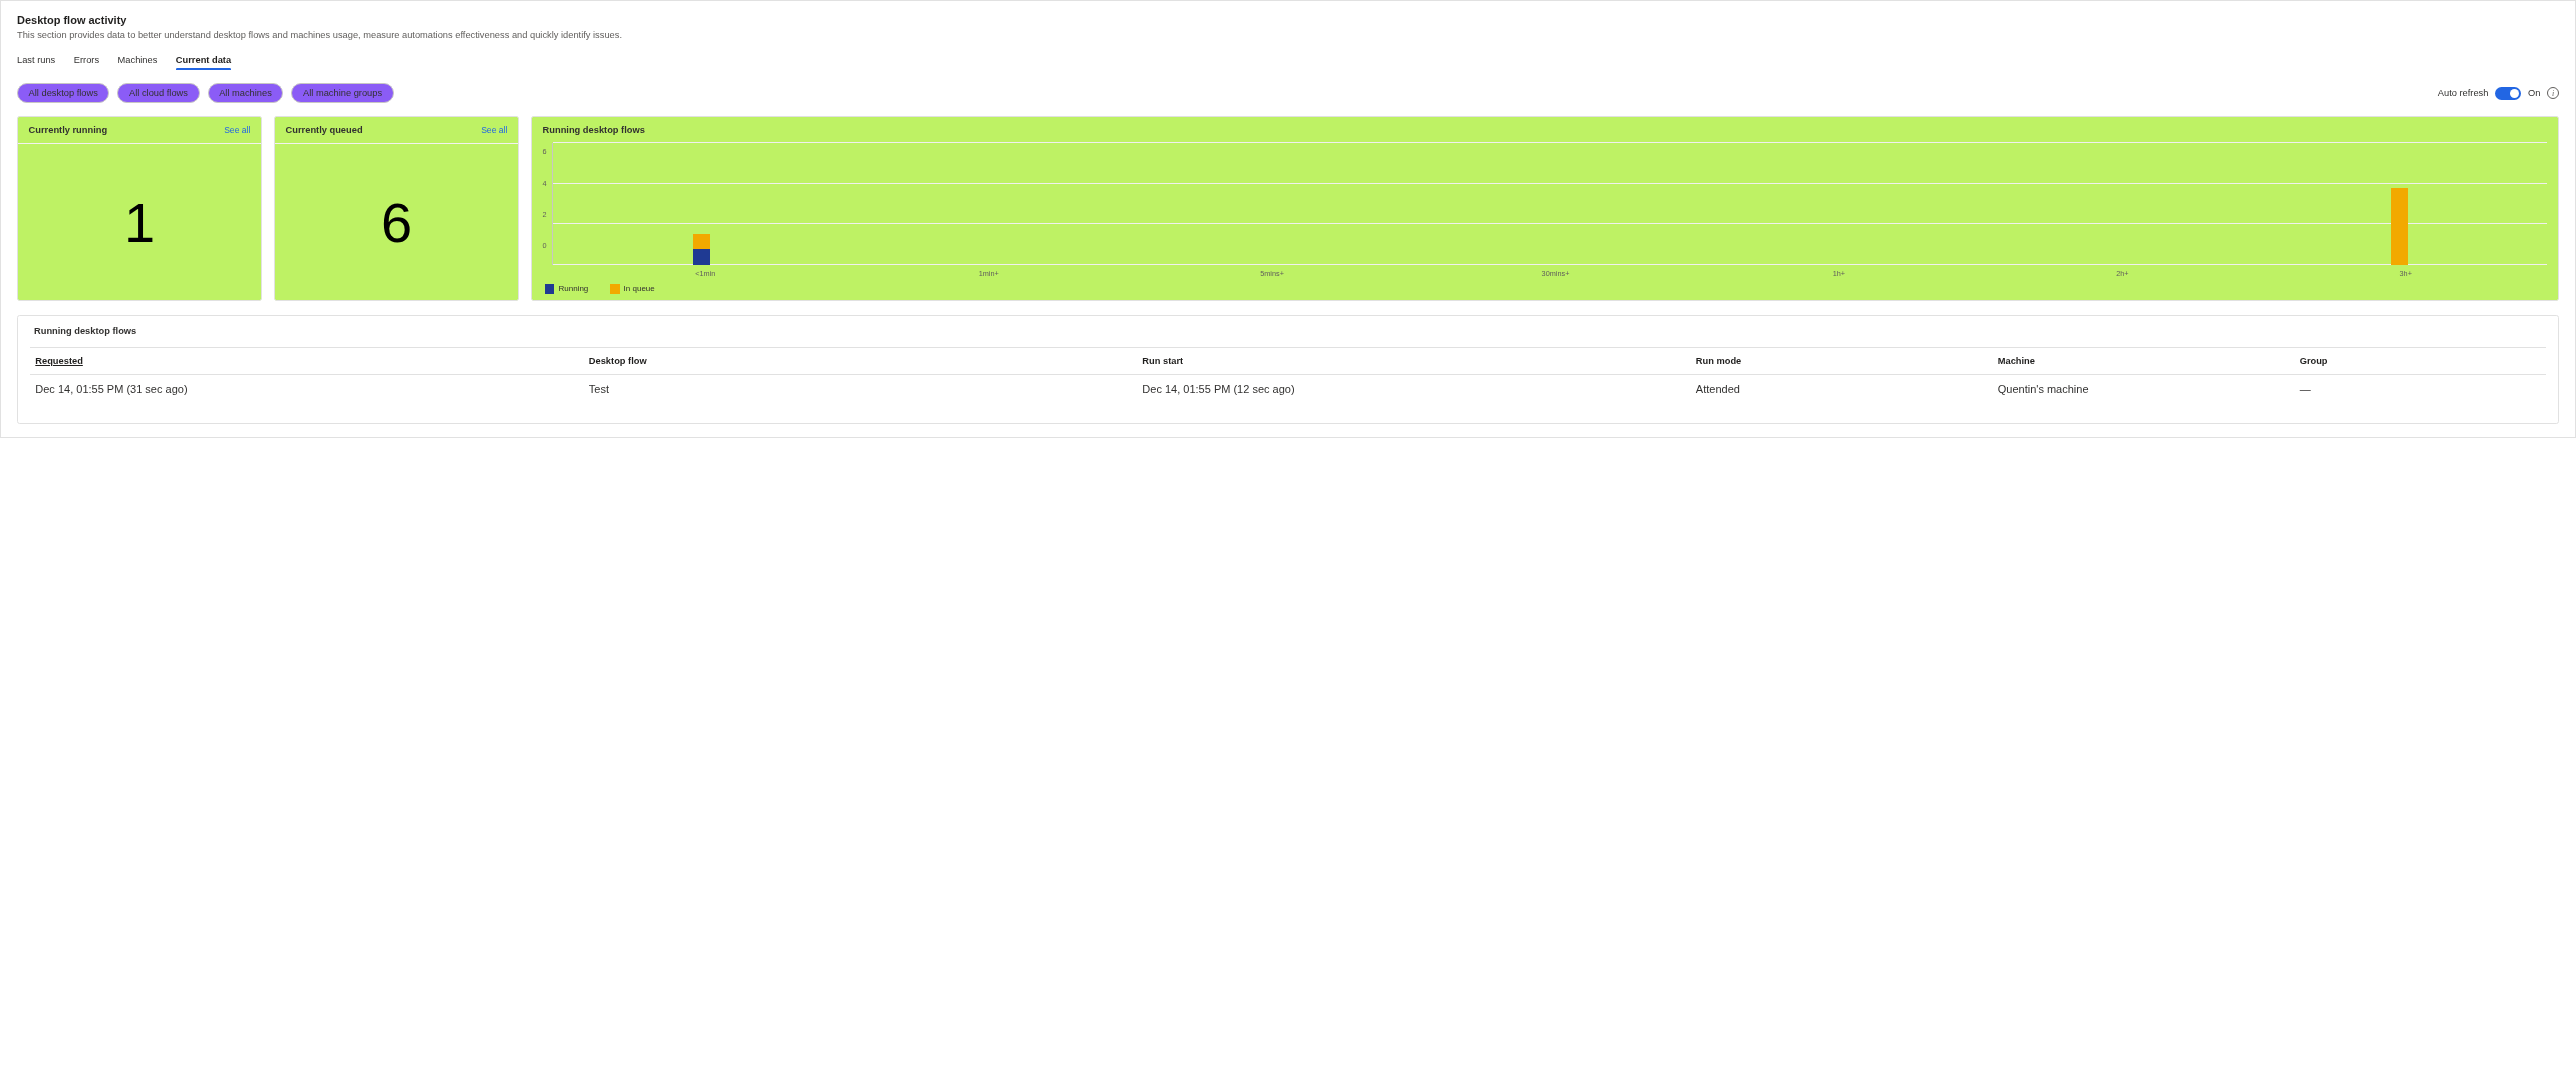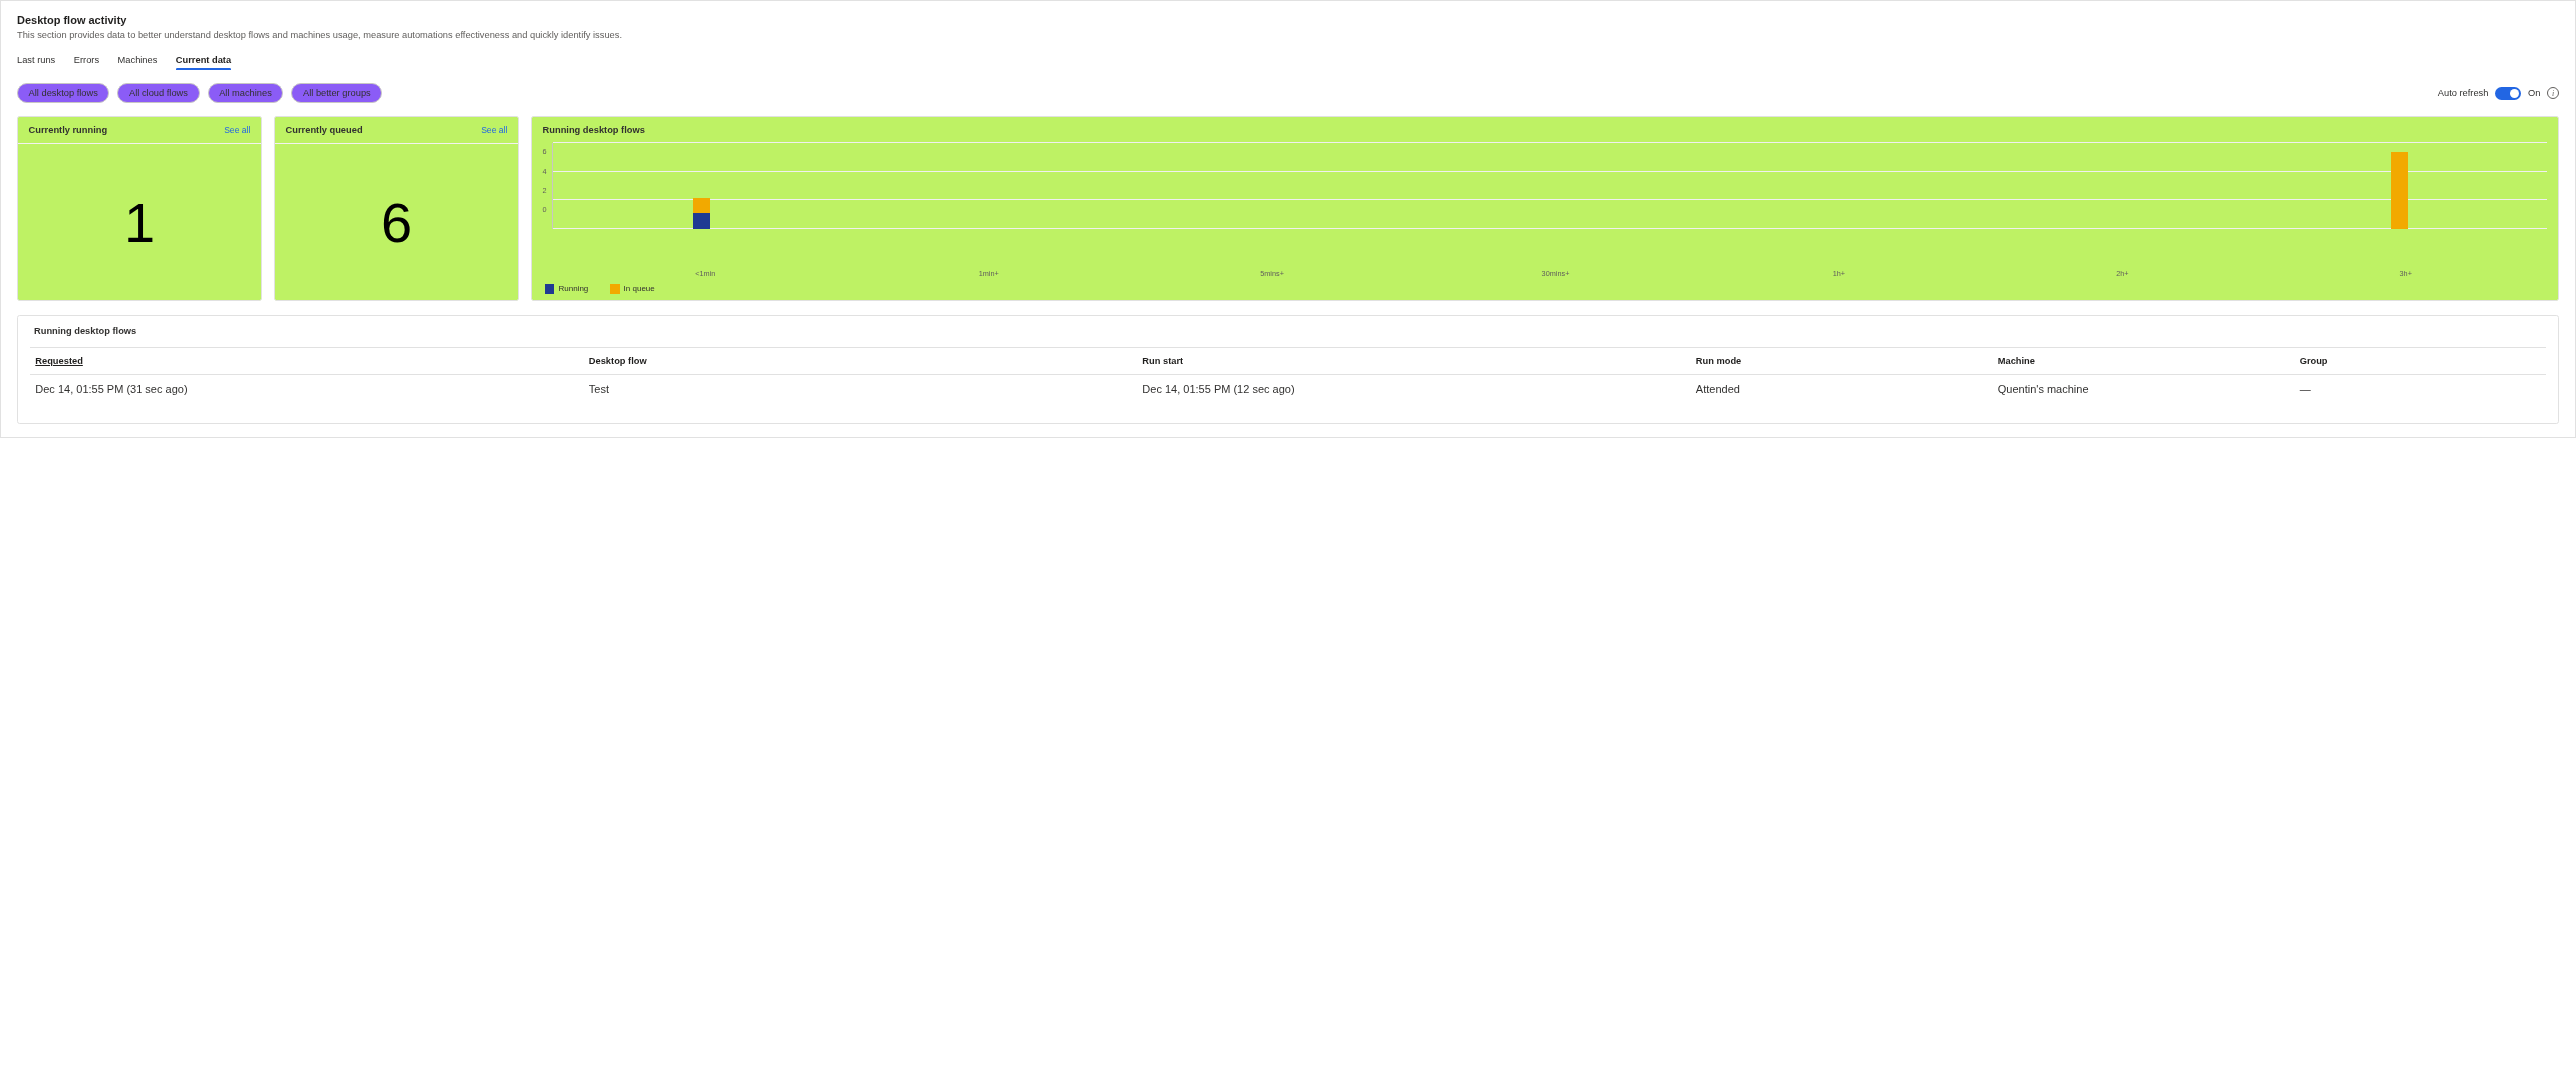--- a/index.html
+++ b/index.html
@@ -66,21 +66,21 @@
   .plot {
     flex:1; position:relative; border-left:0.7px solid #c8c6c4;
     display:flex; align-items:flex-end; padding: 0 6.6px 0 6.6px;
   }
   .gridline { position:absolute; left:0; right:0; border-top:0.7px solid #f0f0f0; }
   .bars-row { display:flex; width:100%; align-items:flex-end; justify-content:space-between; height:100%; padding-bottom:0; position:relative; z-index:1;}
   .bar-slot { flex:1; display:flex; flex-direction:column; align-items:center; justify-content:flex-end; height:100%; }
   .bar-stack { width:17px; display:flex; flex-direction:column-reverse; }
   .seg-running { background:#1f3a93; }
   .seg-queue   { background:#f2a900; }
-  .x-axis { display:flex; padding-left: 21px; margin-top: 36px; }
+  .x-axis { display:flex; padding-left: 21px; }
   .x-tick { flex:1; text-align:center; font-size:7.3px; color:#605e5c; padding-top:4px;}
   .legend { display:flex; gap:22px; padding: 6.6px 0 0 2.6px; font-size:8px; align-items:center;}
   .legend-swatch { width:9.3px; height:9.3px; display:inline-block; margin-right:4px; vertical-align:middle;}
   .sw-running{ background:#1f3a93;} .sw-queue{ background:#f2a900;}
 
   
   .table-card { border:0.7px solid #e1e1e1; border-radius:2.6px; padding: 10.6px 12px 20px 12px;}
   .table-title { font-weight:600; font-size:9.3px; margin-bottom: 10.6px; padding-left: 4px;}
   table { width:100%; border-collapse:collapse; }
   thead th {
@@ -109,21 +109,21 @@
     <div class="tab">Errors</div>
     <div class="tab">Machines</div>
     <div class="tab active">Current data</div>
   </div>
 
   <div class="filter-row">
     <div class="filter-pills">
       <button class="pill">All desktop flows</button>
       <button class="pill">All cloud flows</button>
       <button class="pill">All machines</button>
-      <button class="pill">All better groups</button>
+      <button class="pill">All machine groups</button>
     </div>
     <div class="auto-refresh">
       <span>Auto refresh</span>
       <span class="toggle"></span>
       <span>On</span>
       <span class="info-icon">i</span>
     </div>
   </div>
 
   <div class="cards-row">

